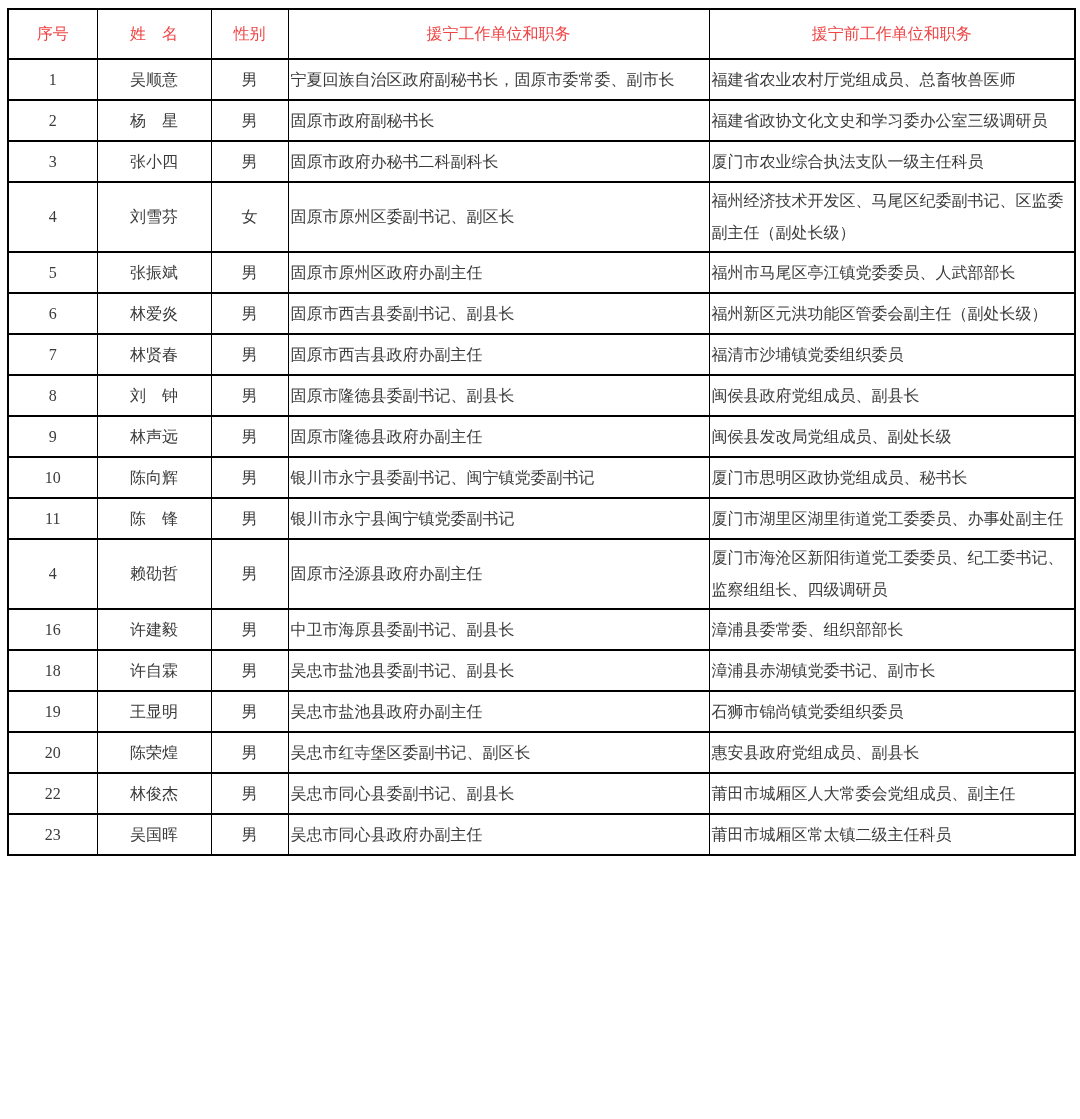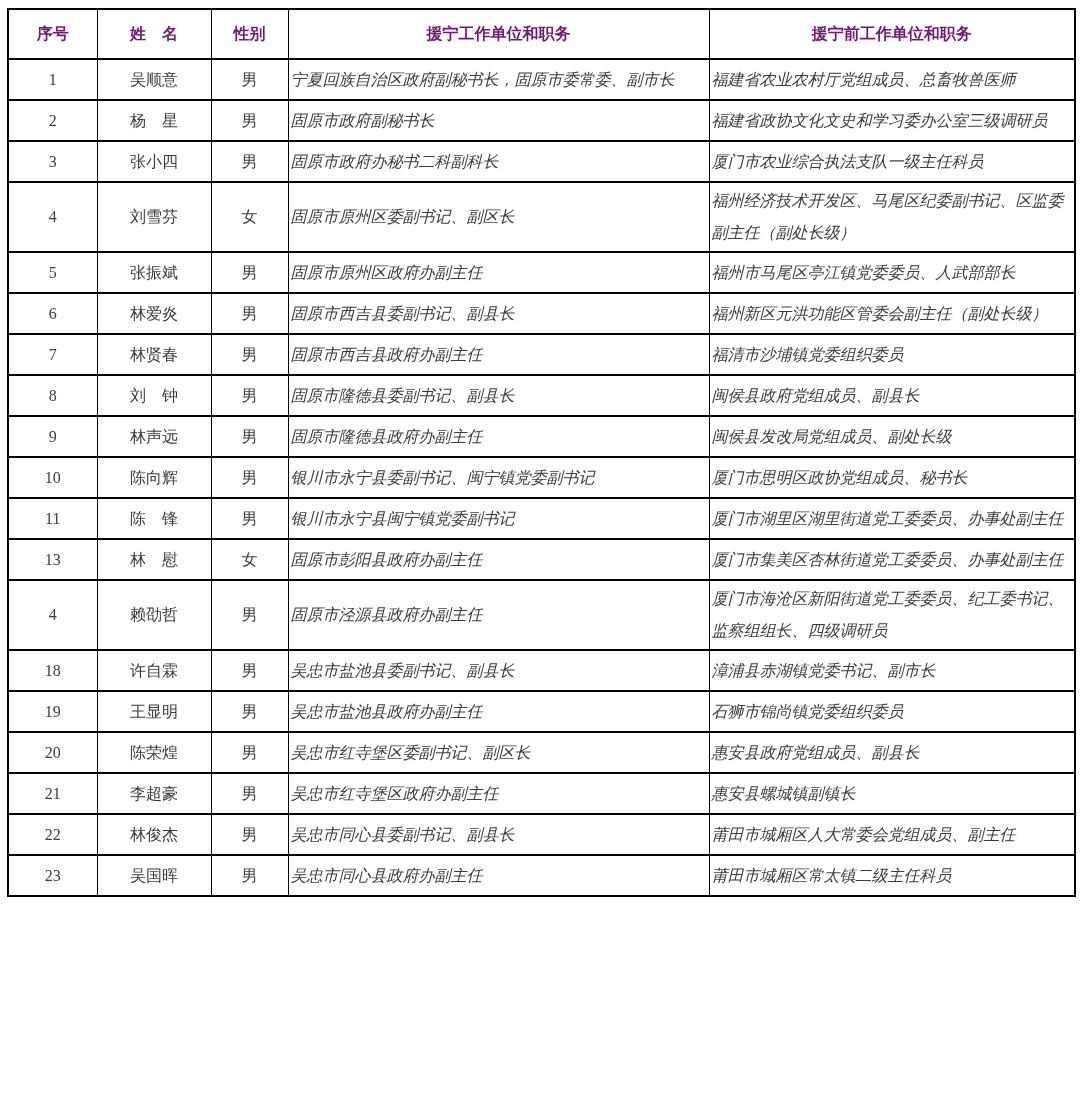--- a/index.html
+++ b/index.html
@@ -34,29 +34,29 @@
     border: 1px solid #000;
     border-top-width: 2px;
     border-bottom-width: 2px;
     font-size: 16px;
     line-height: 32px;
     vertical-align: middle;
     overflow: hidden;
     word-break: break-all;
   }
   table.roster th {
-    font-weight: bold;
+    font-weight: normal;
     text-align: center;
     height: 46px;
-    color: #701a75;
+    color: #ef4444;
   }
   tr.body-row { height: 41px; }
   tr.body-row.tall { height: 68px; }
   td.c { text-align: center; padding: 0; }
-  td.l { text-align: left; padding: 2px 4px 2px 2px; font-style: italic; }
+  td.l { text-align: left; padding: 2px 4px 2px 2px; }
   td.num {
     font-family: "Liberation Serif", "DejaVu Serif", serif;
     font-size: 15px;
   }
 </style>
 </head>
 <body>
 
 <div class="page">
   <div class="table-wrap">
@@ -148,61 +148,54 @@
             <td class="l">银川市永宁县委副书记、闽宁镇党委副书记</td>
             <td class="l">厦门市思明区政协党组成员、秘书长</td>
           </tr>
           <tr class="body-row">
             <td class="c num">11</td>
             <td class="c">陈　锋</td>
             <td class="c">男</td>
             <td class="l">银川市永宁县闽宁镇党委副书记</td>
             <td class="l">厦门市湖里区湖里街道党工委委员、办事处副主任</td>
           </tr>
-          <tr class="body-row">
-            <td class="c num">13</td>
-            <td class="c">林　慰</td>
-            <td class="c">女</td>
-            <td class="l">固原市彭阳县政府办副主任</td>
-            <td class="l">厦门市集美区杏林街道党工委委员、办事处副主任</td>
-          </tr>
           <tr class="body-row tall">
             <td class="c num">4</td>
             <td class="c">赖劭哲</td>
             <td class="c">男</td>
             <td class="l">固原市泾源县政府办副主任</td>
             <td class="l">厦门市海沧区新阳街道党工委委员、纪工委书记、监察组组长、四级调研员</td>
           </tr>
           <tr class="body-row">
+            <td class="c num">16</td>
+            <td class="c">许建毅</td>
+            <td class="c">男</td>
+            <td class="l">中卫市海原县委副书记、副县长</td>
+            <td class="l">漳浦县委常委、组织部部长</td>
+          </tr>
+          <tr class="body-row">
             <td class="c num">18</td>
             <td class="c">许自霖</td>
             <td class="c">男</td>
             <td class="l">吴忠市盐池县委副书记、副县长</td>
             <td class="l">漳浦县赤湖镇党委书记、副市长</td>
           </tr>
           <tr class="body-row">
             <td class="c num">19</td>
             <td class="c">王显明</td>
             <td class="c">男</td>
             <td class="l">吴忠市盐池县政府办副主任</td>
             <td class="l">石狮市锦尚镇党委组织委员</td>
           </tr>
           <tr class="body-row">
             <td class="c num">20</td>
             <td class="c">陈荣煌</td>
             <td class="c">男</td>
             <td class="l">吴忠市红寺堡区委副书记、副区长</td>
             <td class="l">惠安县政府党组成员、副县长</td>
-          </tr>
-          <tr class="body-row">
-            <td class="c num">21</td>
-            <td class="c">李超豪</td>
-            <td class="c">男</td>
-            <td class="l">吴忠市红寺堡区政府办副主任</td>
-            <td class="l">惠安县螺城镇副镇长</td>
           </tr>
           <tr class="body-row">
             <td class="c num">22</td>
             <td class="c">林俊杰</td>
             <td class="c">男</td>
             <td class="l">吴忠市同心县委副书记、副县长</td>
             <td class="l">莆田市城厢区人大常委会党组成员、副主任</td>
           </tr>
           <tr class="body-row">
             <td class="c num">23</td>

